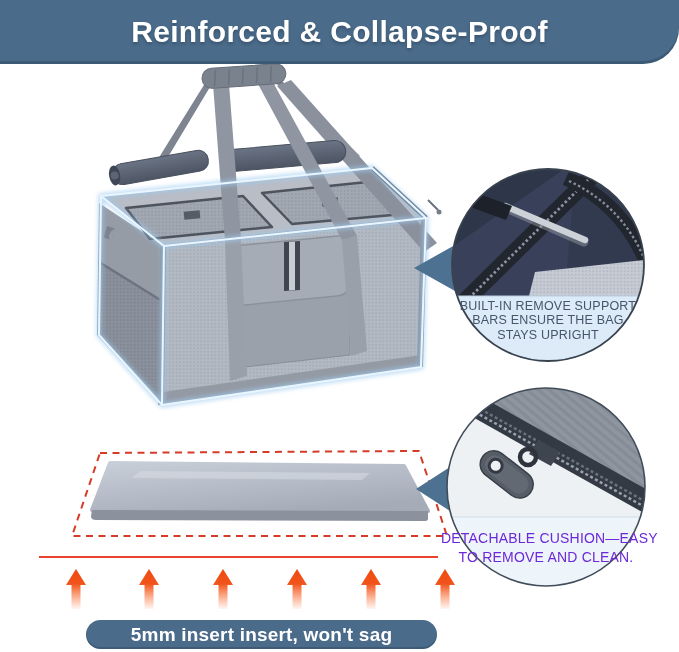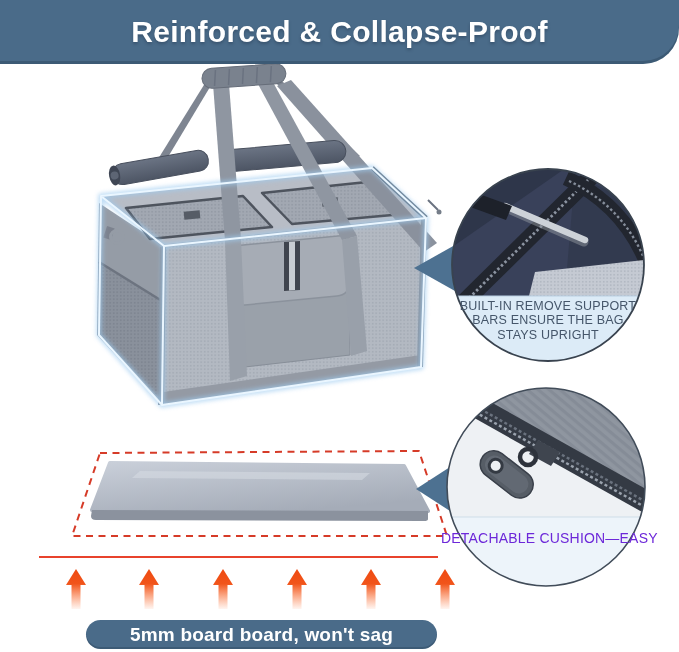--- a/index.html
+++ b/index.html
@@ -215,19 +215,20 @@
   </div>
 
   <div class="caption caption-1">
     <div>BUILT-IN REMOVE SUPPORT</div>
     <div>BARS ENSURE THE BAG</div>
     <div>STAYS UPRIGHT</div>
   </div>
 
   <div class="caption caption-2">
     <div>DETACHABLE CUSHION—EASY</div>
+    <div>TO REMOVE AND CLEAN.</div>
   </div>
 
   <div class="pill">
-    <span class="pill-label">5mm board board, won't sag</span>
+    <span class="pill-label">5mm insert insert, won't sag</span>
   </div>
 
 </div>
 
 </body></html>

